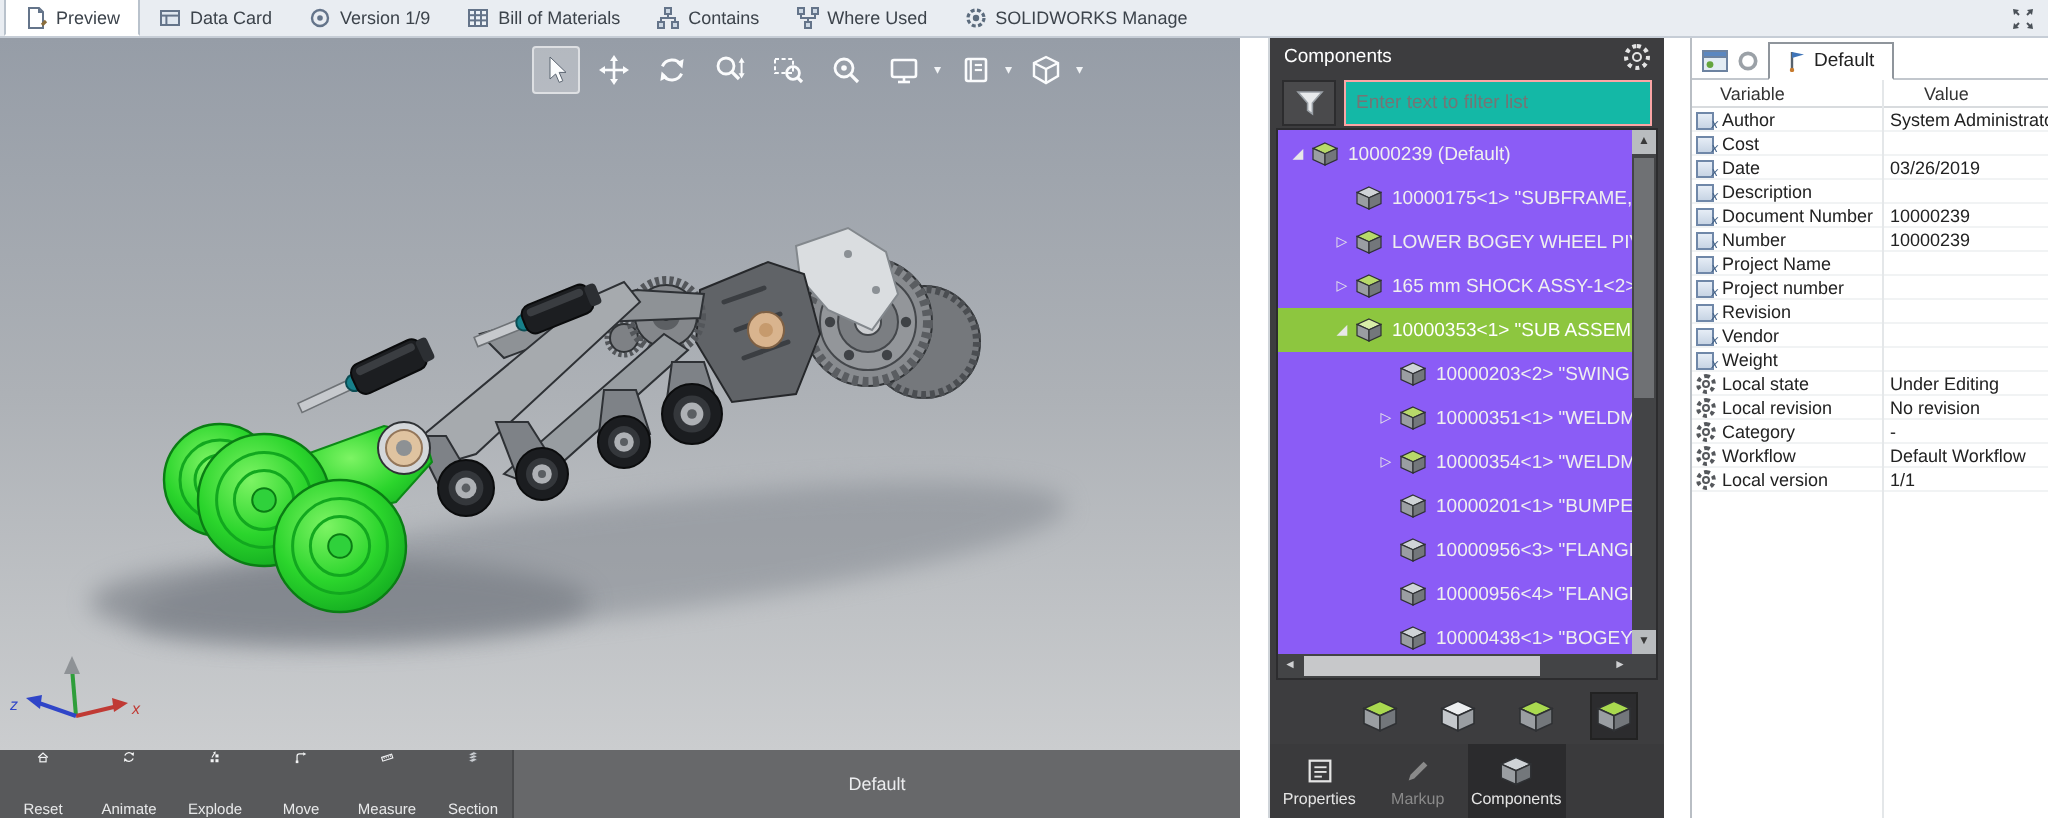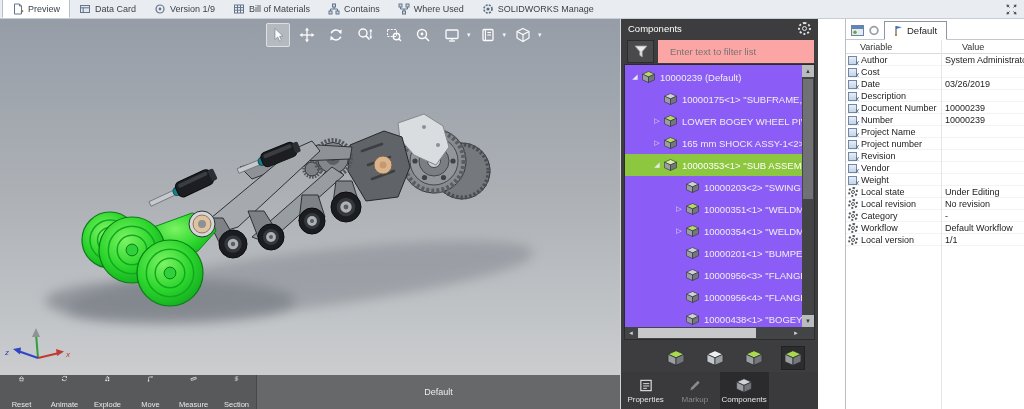--- a/index.html
+++ b/index.html
@@ -21,28 +21,28 @@
 .caret{font-size:7px;color:#f2f4f6;margin-left:-2px}
 
 
 .bottombar{position:absolute;left:0;top:375px;width:620px;height:34px;background:#58595b;display:flex}
 .bbtn{width:43px;height:34px;display:flex;flex-direction:column;align-items:center;justify-content:center;gap:18px}
 .bbtn .blabel{font-size:7.5px;color:#e8e9ea}
 .config-strip{position:absolute;left:256px;top:0;right:0;bottom:0;background:#67686a;border-left:1px solid #47484a;display:flex;align-items:center;justify-content:center}
 .config-strip span{font-size:9px;color:#ebecee}
 
 
-.cpanel{position:absolute;left:620px;top:19px;width:198px;height:390px;background:#3d3d3f;border-left:1px solid #cfd4d9}
+.cpanel{position:absolute;left:634px;top:19px;width:198px;height:390px;background:#3d3d3f;border-left:1px solid #cfd4d9}
 .cp-header{height:18px;display:flex;align-items:center;padding:0 7px;color:#fff;font-size:9.5px}
 .gear-big{position:relative;width:13px;height:13px;margin-left:auto}
 .gear-big::before{content:"";position:absolute;inset:0;border:2.5px dotted #e4e4e4;border-radius:50%}
 .gear-big::after{content:"";position:absolute;inset:4px;border:1.5px solid #e4e4e4;border-radius:50%}
 .filter-row{display:flex;gap:4px;padding:3px 6px 4px 6px;align-items:center}
 .filter-btn{flex:none;width:27px;height:23px;background:#4a4a4c;border:1px solid #2c2c2e;display:flex;align-items:center;justify-content:center}
-.filter-input{flex:1;height:23px;background:#fca5a5;border:7px solid #fca5a5;font-size:9.5px;padding:0 5px;color:#333;font-family:"Liberation Sans",sans-serif}
+.filter-input{flex:1;height:23px;background:#14b8a6;border:1px solid #fca5a5;font-size:9.5px;padding:0 5px;color:#333;font-family:"Liberation Sans",sans-serif}
 .tree-wrap{position:absolute;left:3px;right:3px;top:45px;height:276px;background:#8b5cf6;border:1px solid #2c2c2e;overflow:hidden}
 .tree-rows{position:absolute;left:0;top:1px;right:12px;bottom:12px;overflow:hidden}
 .trow{display:flex;align-items:center;height:22px;color:#efefef;font-size:9.5px;white-space:nowrap;overflow:hidden}
 .trow .arr{flex:none;width:12px;text-align:center;font-size:7px;color:#e8e8e8}
 .trow .pic{flex:none;margin:0 5px 0 1px;display:flex}
 .lvl0{padding-left:4px}.lvl1{padding-left:26px}.lvl2{padding-left:48px}
 .trow.sel{background:#8dc63f;color:#fff}
 .vscroll{position:absolute;right:0;top:0;width:12px;bottom:12px;background:#434446}
 .vs-btn{position:absolute;left:0;width:12px;height:12px;background:#b9bcbf;color:#3a3a3a;font-size:6px;display:flex;align-items:center;justify-content:center}
 .vs-up{top:0}.vs-dn{bottom:0}

